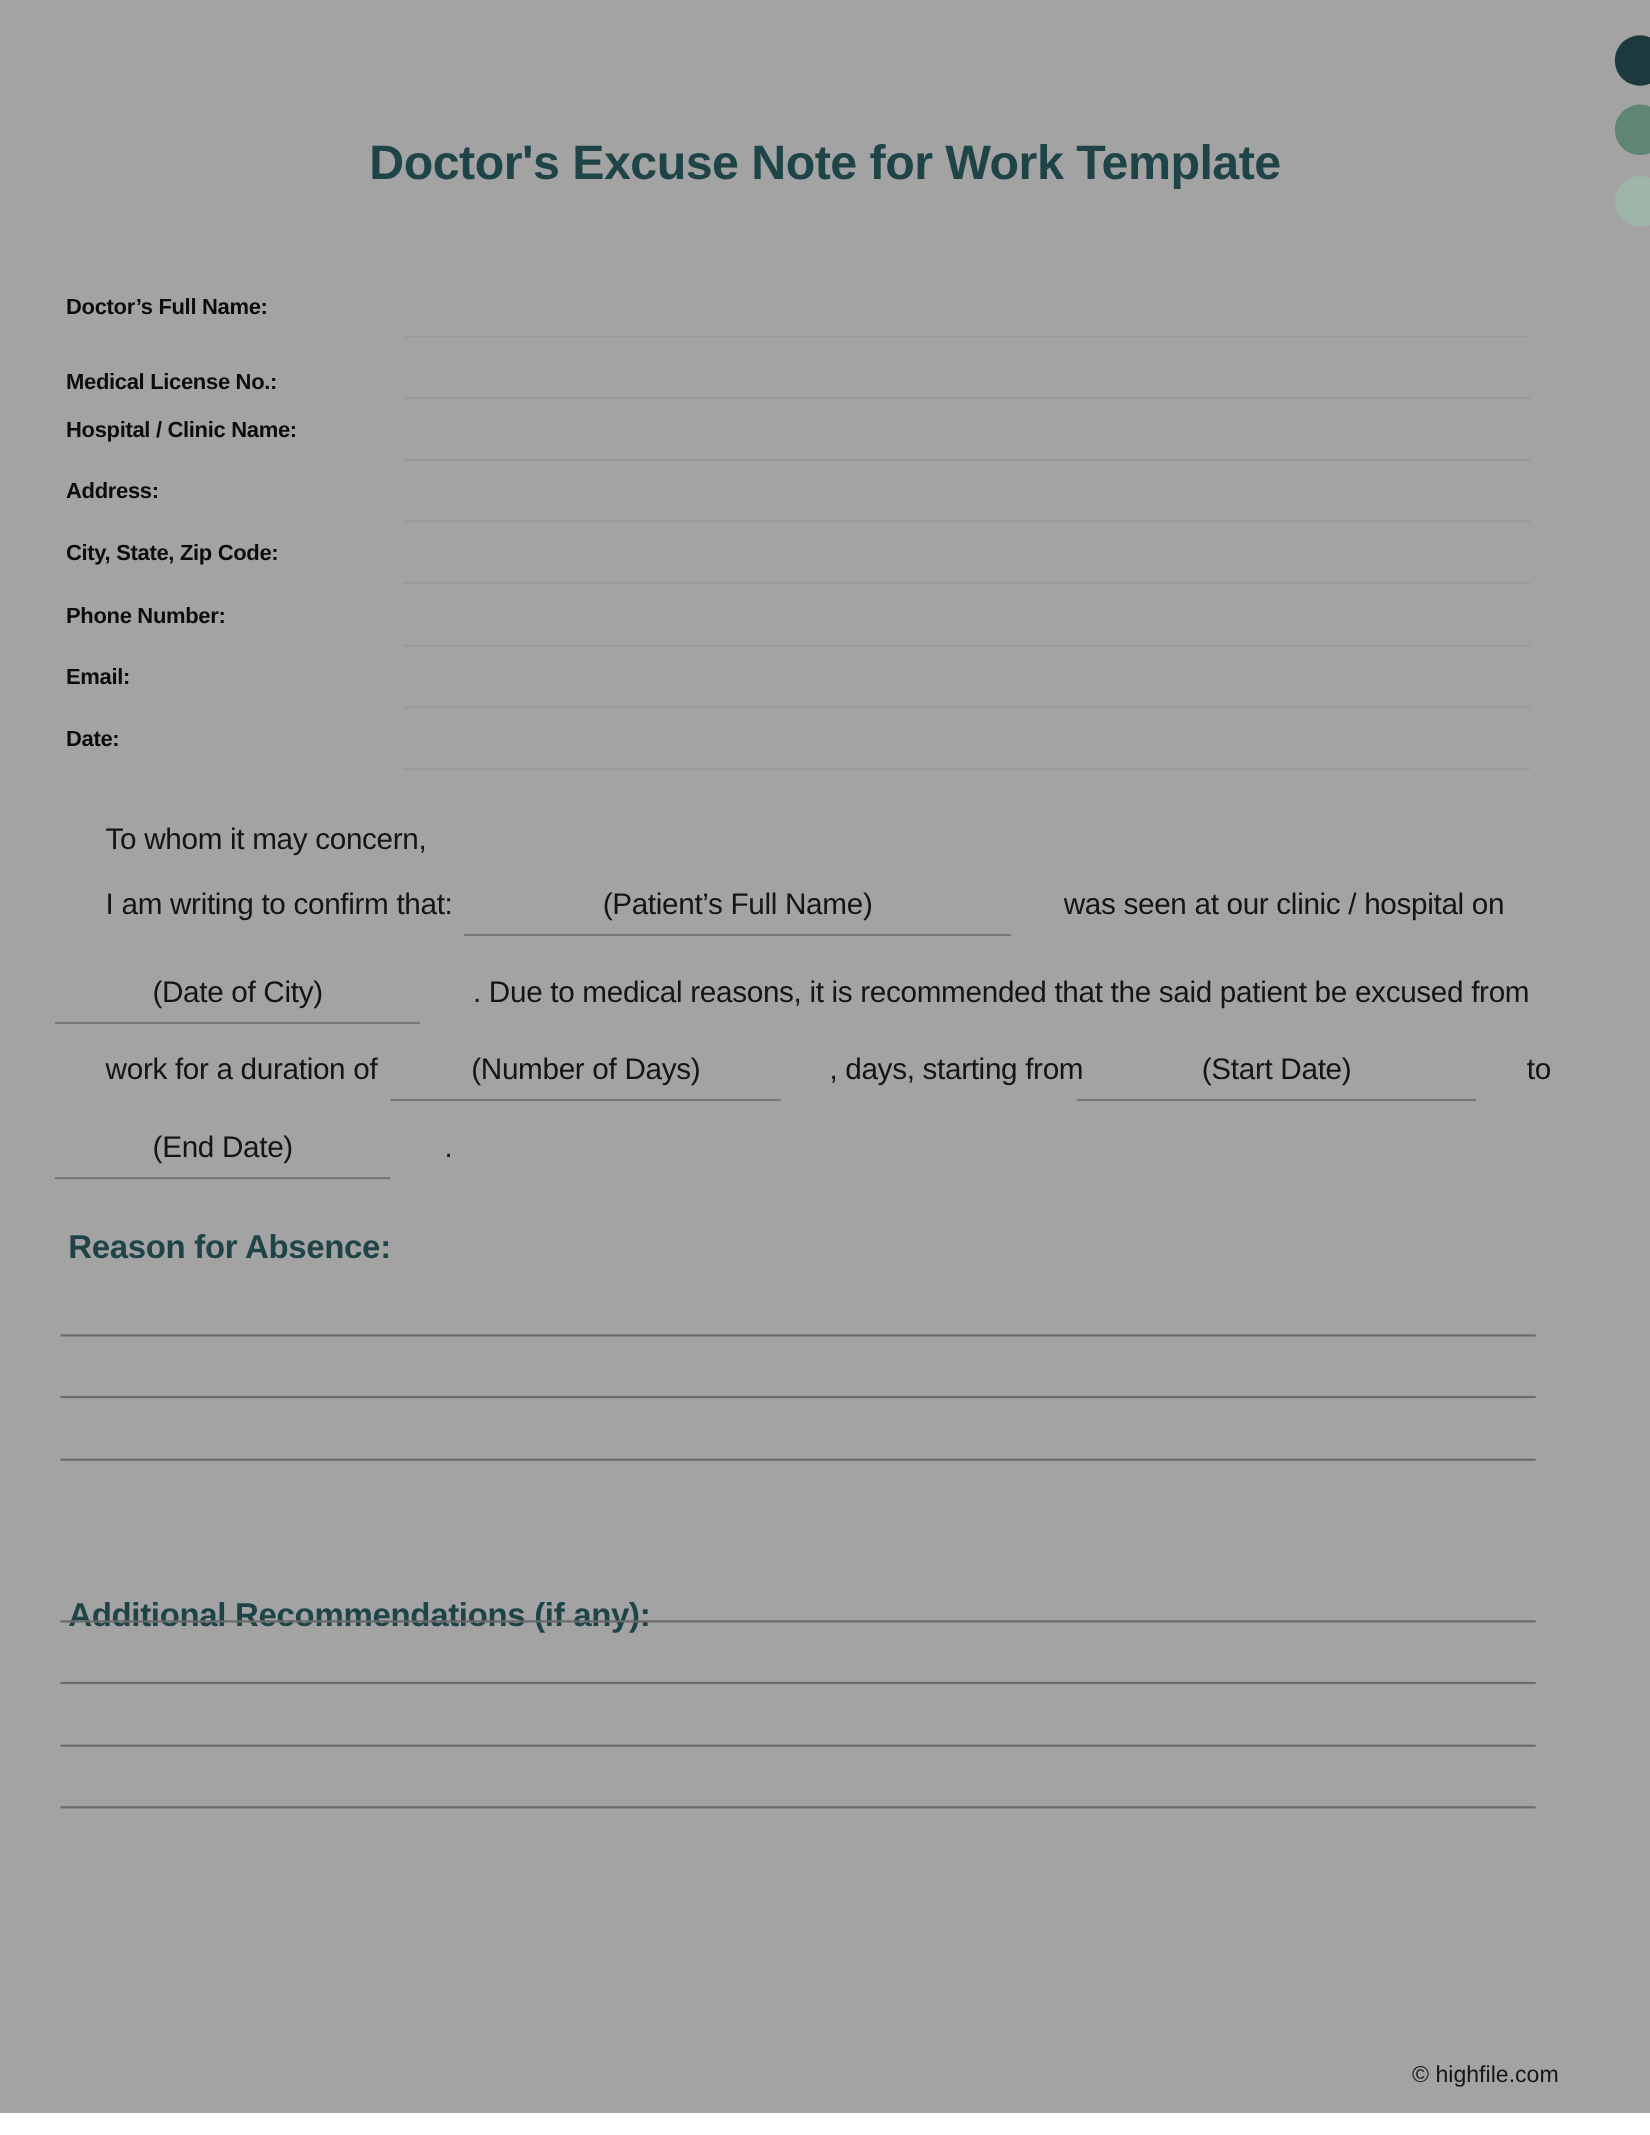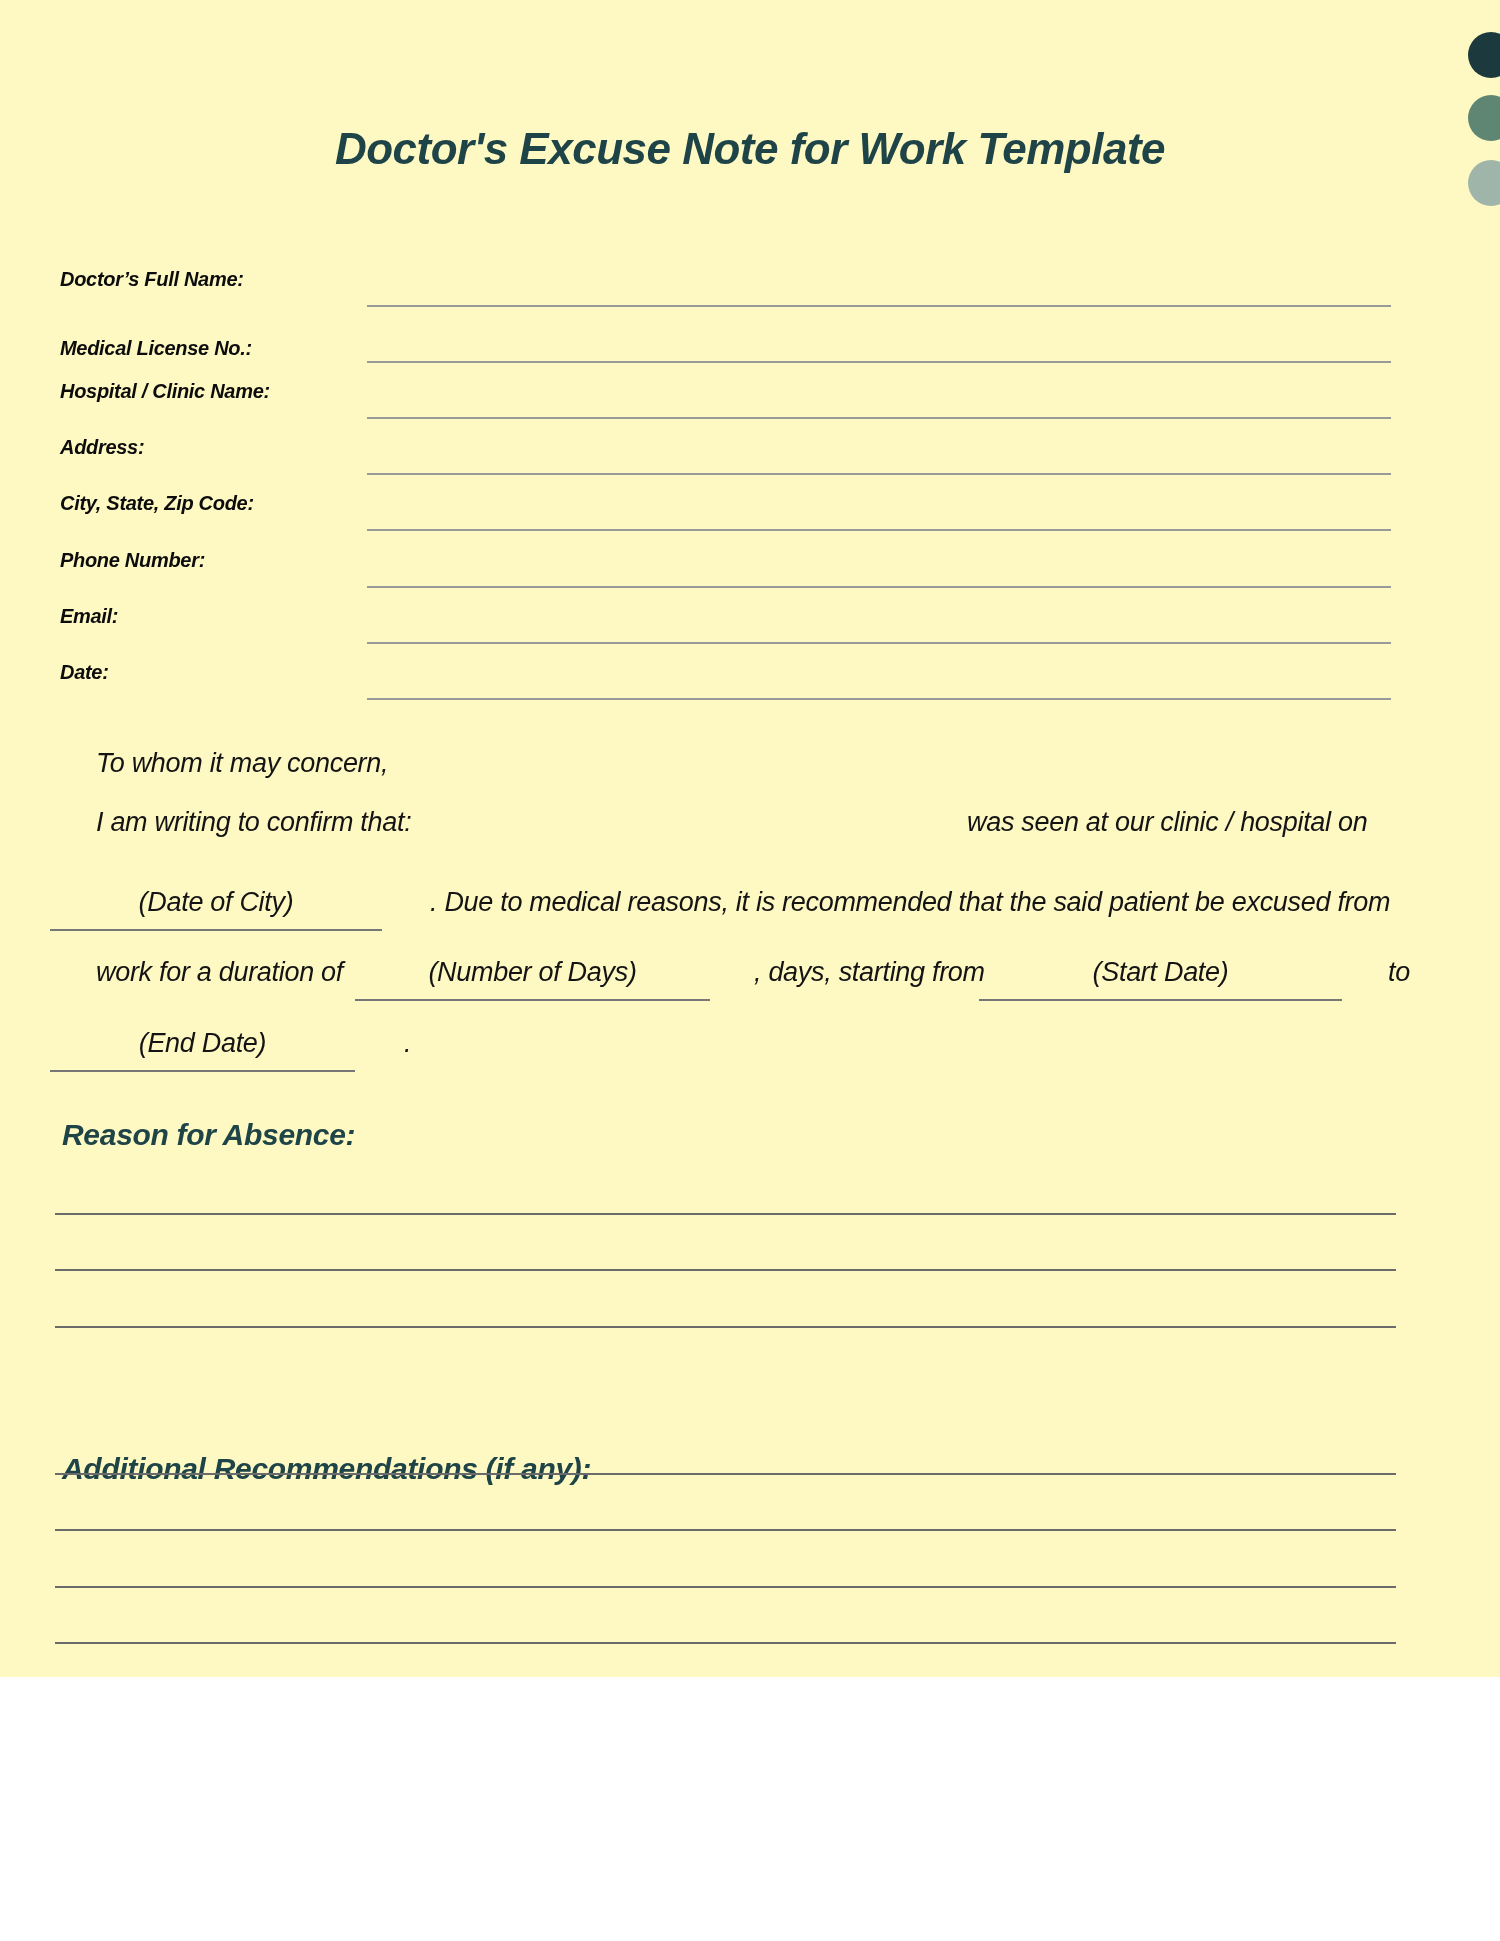--- a/index.html
+++ b/index.html
@@ -1,24 +1,23 @@
 <!DOCTYPE html>
 <html><head>
 <meta charset="utf-8">
 <style>
   html,body{margin:0;padding:0;background:#ffffff;}
   #page{
     position:relative;
     width:1500px;
-    height:1677px;
-    background:#fef9c3;
+    height:1921px;
+    background:#a3a3a3;
     overflow:hidden;
     font-family:"Liberation Sans", sans-serif;
     color:#111111;
-    font-style:italic;
   }
   
   .decor-circle{position:absolute;border-radius:50%;width:46px;height:46px;}
   #circle1{left:1468px;top:32px;background:#1c3a3d;}
   #circle2{left:1468px;top:95px;background:#5f8573;}
   #circle3{left:1468px;top:160px;background:#9fb5a9;}
 
   .doc-title{
     position:absolute;left:0;top:122px;width:100%;
     text-align:center;font-size:44px;font-weight:bold;
@@ -94,20 +93,23 @@
 
   <div class="field-label" style="top:600px;">Email:</div>
   <div class="field-line" style="top:642px;"></div>
 
   <div class="field-label" style="top:656px;">Date:</div>
   <div class="field-line" style="top:698px;"></div>
 
   <div class="para-text" style="left:60px;top:746px;">To whom it may concern,</div>
 
   <div class="para-text" style="left:60px;top:805px;">I am writing to confirm that:</div>
+  <div class="blank" style="left:422px;top:805px;width:497px;">
+    <span class="blank-label">(Patient’s Full Name)</span>
+  </div>
   <div class="para-text" style="left:931px;top:805px;">was seen at our clinic / hospital on</div>
 
   <div class="blank" style="left:50px;top:885px;width:332px;">
     <span class="blank-label">(Date of City)</span>
   </div>
   <div class="para-text" style="left:394px;top:885px;">. Due to medical reasons, it is recommended that the said patient be excused from</div>
 
   <div class="para-text" style="left:60px;top:955px;">work for a duration of</div>
   <div class="blank" style="left:355px;top:955px;width:355px;">
     <span class="blank-label">(Number of Days)</span>

